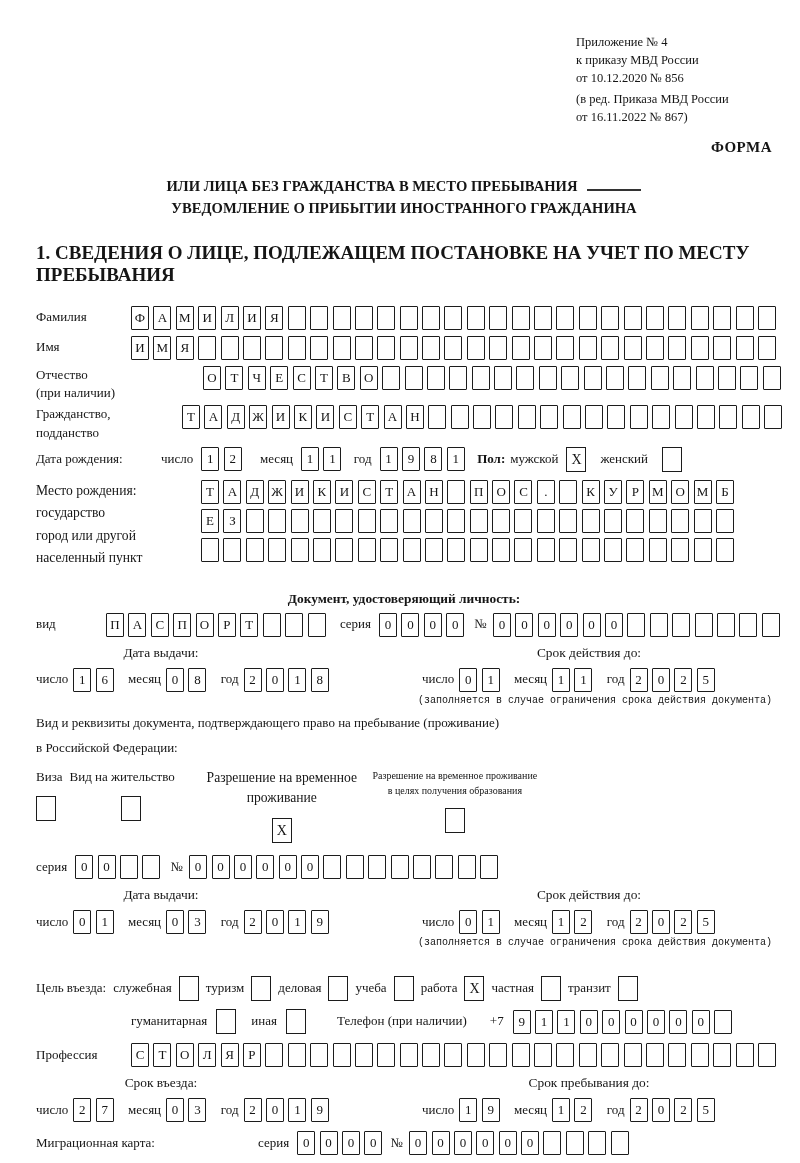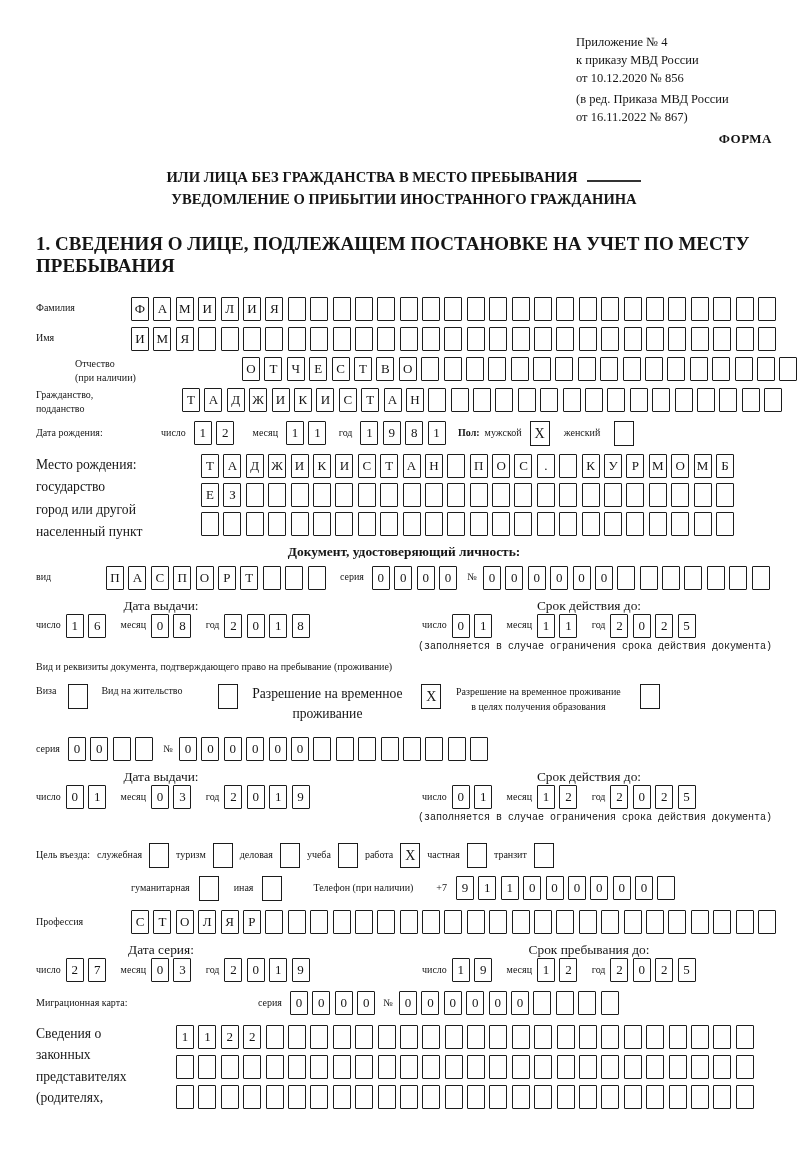--- a/index.html
+++ b/index.html
@@ -3,72 +3,72 @@
 <meta charset="utf-8">
 <style>
   html,body{margin:0;padding:0;background:#fff;}
   body{width:800px;height:1163px;overflow:hidden;color:#151515;
        font-family:"Liberation Serif", "DejaVu Serif", serif;}
   .page{padding:34px 28px 0 36px;box-sizing:border-box;width:800px;}
 
   
   .appendix{margin-left:auto;width:196px;font-size:12.5px;line-height:1.42;}
   .appendix .gap{height:4px;}
-  .forma{font-size:13px;font-weight:bold;text-align:right;margin-top:4px;letter-spacing:.5px;}
+  .forma{font-size:15px;font-weight:bold;text-align:right;margin-top:12px;letter-spacing:.5px;}
 
   
   .title{margin-top:20px;text-align:center;font-weight:bold;font-size:14.6px;line-height:1.5;}
   .title-underline{display:inline-block;width:54px;border-bottom:2px solid #333;height:12px;margin-left:10px;}
   .section-heading{margin-top:22px;font-weight:bold;font-size:19px;text-align:left;}
 
   
   .row{display:flex;align-items:center;margin-top:6px;}
   .row-top{display:flex;align-items:flex-start;margin-top:6px;}
-  .lbl{font-size:10px;line-height:1.45;}
+  .lbl{font-size:13px;line-height:1.45;}
 
   
   .boxes{white-space:nowrap;display:inline-block;line-height:0;}
   .cell{display:inline-block;width:16px;height:22px;border:1.6px solid #1c1c1c;border-radius:1px;
         margin-right:4.4px;text-align:center;font-size:13px;line-height:22px;vertical-align:middle;}
   .checkbox{display:inline-block;width:18px;height:23px;border:1.6px solid #1c1c1c;text-align:center;
             font-size:14px;line-height:23px;vertical-align:middle;flex:none;}
 
   
   .w95{width:95px;flex:none;}
-  .w167{width:167px;flex:none;margin-left:39px;}
+  .w167{width:167px;flex:none;}
   .w146{width:146px;flex:none;}
   .mr8{margin-right:8px;}
   .mr14{margin-right:14px;}
 
   
   .twocol{display:grid;grid-template-columns:165px 1fr;margin-top:8px;}
   .twocol .labels div{font-size:13.6px;line-height:22.5px;}
   .boxrow{margin-bottom:5px;line-height:0;}
 
-  .doc-heading{text-align:center;font-weight:bold;font-size:13.4px;margin-top:0;margin-bottom:6px;}
-
-  
-  .dates{display:grid;grid-template-columns:360px 1fr;margin-top:8px;row-gap:0;}
+  .doc-heading{text-align:center;font-weight:bold;font-size:13.4px;margin-top:21px;margin-bottom:6px;}
+
+  
+  .dates{display:grid;grid-template-columns:360px 1fr;margin-top:8px;row-gap:7px;}
   .dates .head{text-align:center;font-size:13.4px;}
   .dates .head.left{padding-right:110px;}
   .dates .head.right{padding-left:10px;}
   .dates .vals{display:flex;align-items:center;}
   .dates .vals.right{padding-left:26px;}
   .dates .lbl{margin-right:5px;}
   .dates .boxes{margin-right:10px;}
   .note-right{font-size:10px;text-align:right;margin-top:3px;font-family:Liberation Mono, monospace;}
 
   
   .res-row{display:flex;align-items:flex-start;margin-top:10px;gap:13px;}
-  .res-opt{display:flex;align-items:flex-start;gap:18px;}
+  .res-opt{display:flex;align-items:center;gap:10px;flex-direction:column;}
   .res-label-c{max-width:152px;text-align:center;font-size:13.6px;line-height:1.5;}
   .res-label-c2{max-width:168px;text-align:center;font-size:10px;line-height:1.5;}
 
   
-  .purpose{display:flex;align-items:center;margin-top:20px;gap:7px;flex-wrap:nowrap;}
+  .purpose{display:flex;align-items:center;margin-top:28px;gap:7px;flex-wrap:nowrap;}
   .purpose .lbl{white-space:nowrap;}
   .purpose2{display:flex;align-items:center;margin-top:8px;gap:9px;padding-left:95px;}
 
   .rep-block{display:grid;grid-template-columns:140px 1fr;margin-top:8px;}
   .rep-block .labels div{font-size:13.6px;line-height:21.5px;}
 </style>
 </head>
 <body>
 
 <div class="page">
@@ -172,20 +172,21 @@
       <span class="boxes"><span class="cell">0</span><span class="cell">1</span></span>
       <span class="lbl">месяц</span>
       <span class="boxes"><span class="cell">1</span><span class="cell">1</span></span>
       <span class="lbl">год</span>
       <span class="boxes"><span class="cell">2</span><span class="cell">0</span><span class="cell">2</span><span class="cell">5</span></span>
     </div>
   </div>
   <div class="note-right">(заполняется в случае ограничения срока действия документа)</div>
 
   <div class="lbl" style="margin-top:8px;">Вид и реквизиты документа, подтверждающего право на пребывание (проживание)</div>
+  <div class="lbl" style="margin-top:6px;">в Российской Федерации:</div>
 
   <div class="res-row">
     <span class="res-opt">
       <span class="lbl" style="margin-right:-6px;">Виза</span>
       <span class="checkbox"></span>
     </span>
     <span class="res-opt">
       <span class="lbl" style="margin-right:18px;">Вид на жительство</span>
       <span class="checkbox"></span>
     </span>
@@ -255,21 +256,21 @@
     <span class="lbl" style="margin-left:14px;">+7</span>
     <span class="boxes"><span class="cell">9</span><span class="cell">1</span><span class="cell">1</span><span class="cell">0</span><span class="cell">0</span><span class="cell">0</span><span class="cell">0</span><span class="cell">0</span><span class="cell">0</span><span class="cell"></span></span>
   </div>
 
   <div class="row" style="margin-top:9px;">
     <span class="lbl w95">Профессия</span>
     <span class="boxes"><span class="cell">С</span><span class="cell">Т</span><span class="cell">О</span><span class="cell">Л</span><span class="cell">Я</span><span class="cell">Р</span><span class="cell"></span><span class="cell"></span><span class="cell"></span><span class="cell"></span><span class="cell"></span><span class="cell"></span><span class="cell"></span><span class="cell"></span><span class="cell"></span><span class="cell"></span><span class="cell"></span><span class="cell"></span><span class="cell"></span><span class="cell"></span><span class="cell"></span><span class="cell"></span><span class="cell"></span><span class="cell"></span><span class="cell"></span><span class="cell"></span><span class="cell"></span><span class="cell"></span><span class="cell"></span></span>
   </div>
 
   <div class="dates">
-    <div class="head left">Дата серия:</div>
+    <div class="head left">Срок въезда:</div>
     <div class="head right">Срок пребывания до:</div>
     <div class="vals">
       <span class="lbl">число</span>
       <span class="boxes"><span class="cell">2</span><span class="cell">7</span></span>
       <span class="lbl">месяц</span>
       <span class="boxes"><span class="cell">0</span><span class="cell">3</span></span>
       <span class="lbl">год</span>
       <span class="boxes"><span class="cell">2</span><span class="cell">0</span><span class="cell">1</span><span class="cell">9</span></span>
     </div>
     <div class="vals right">

